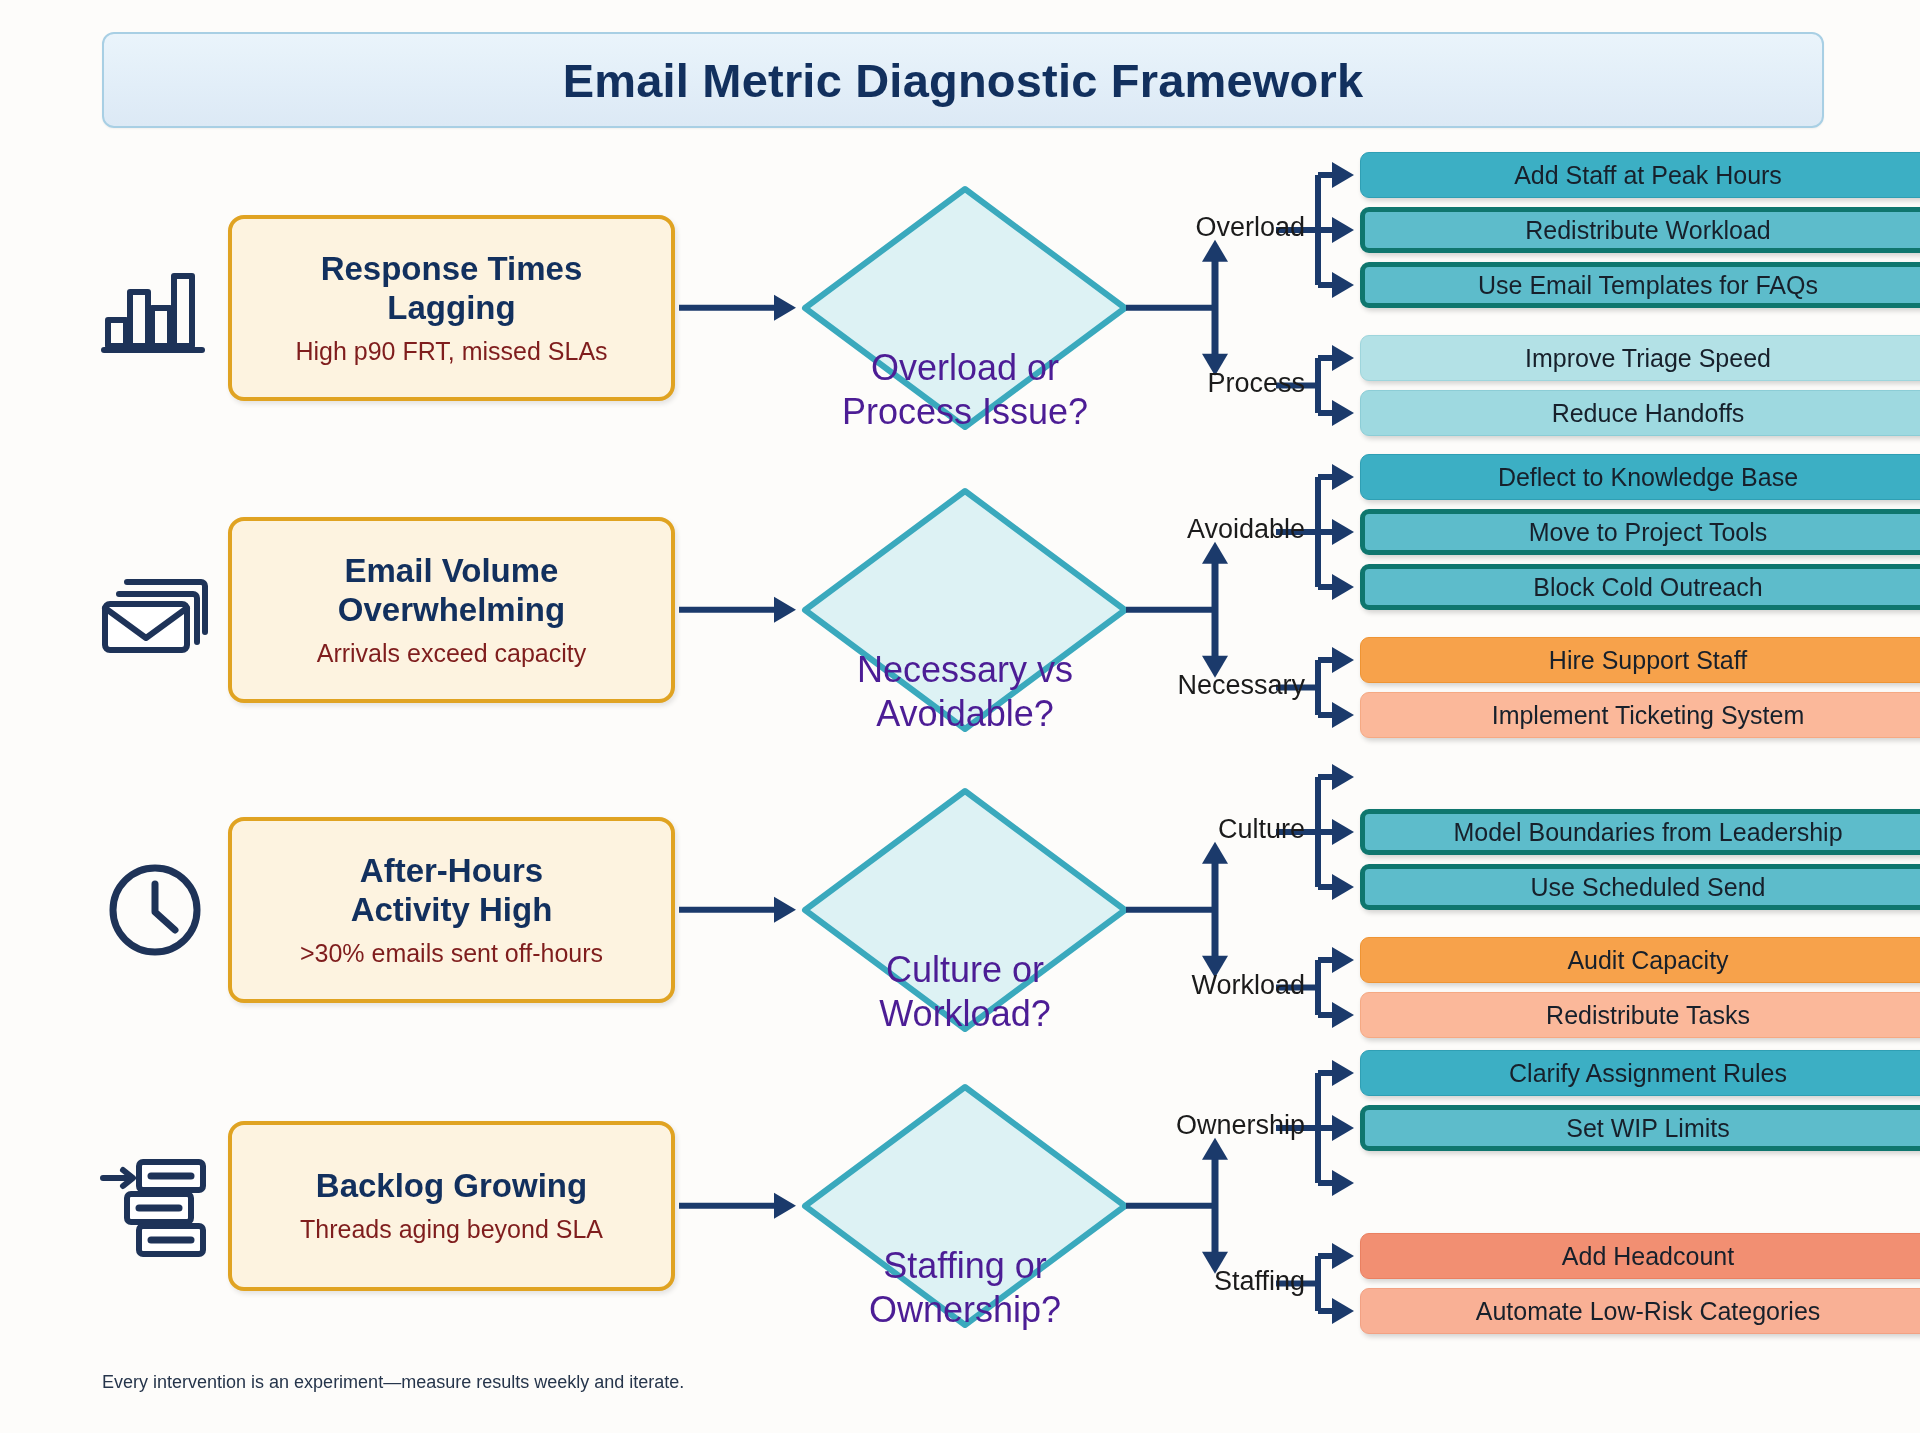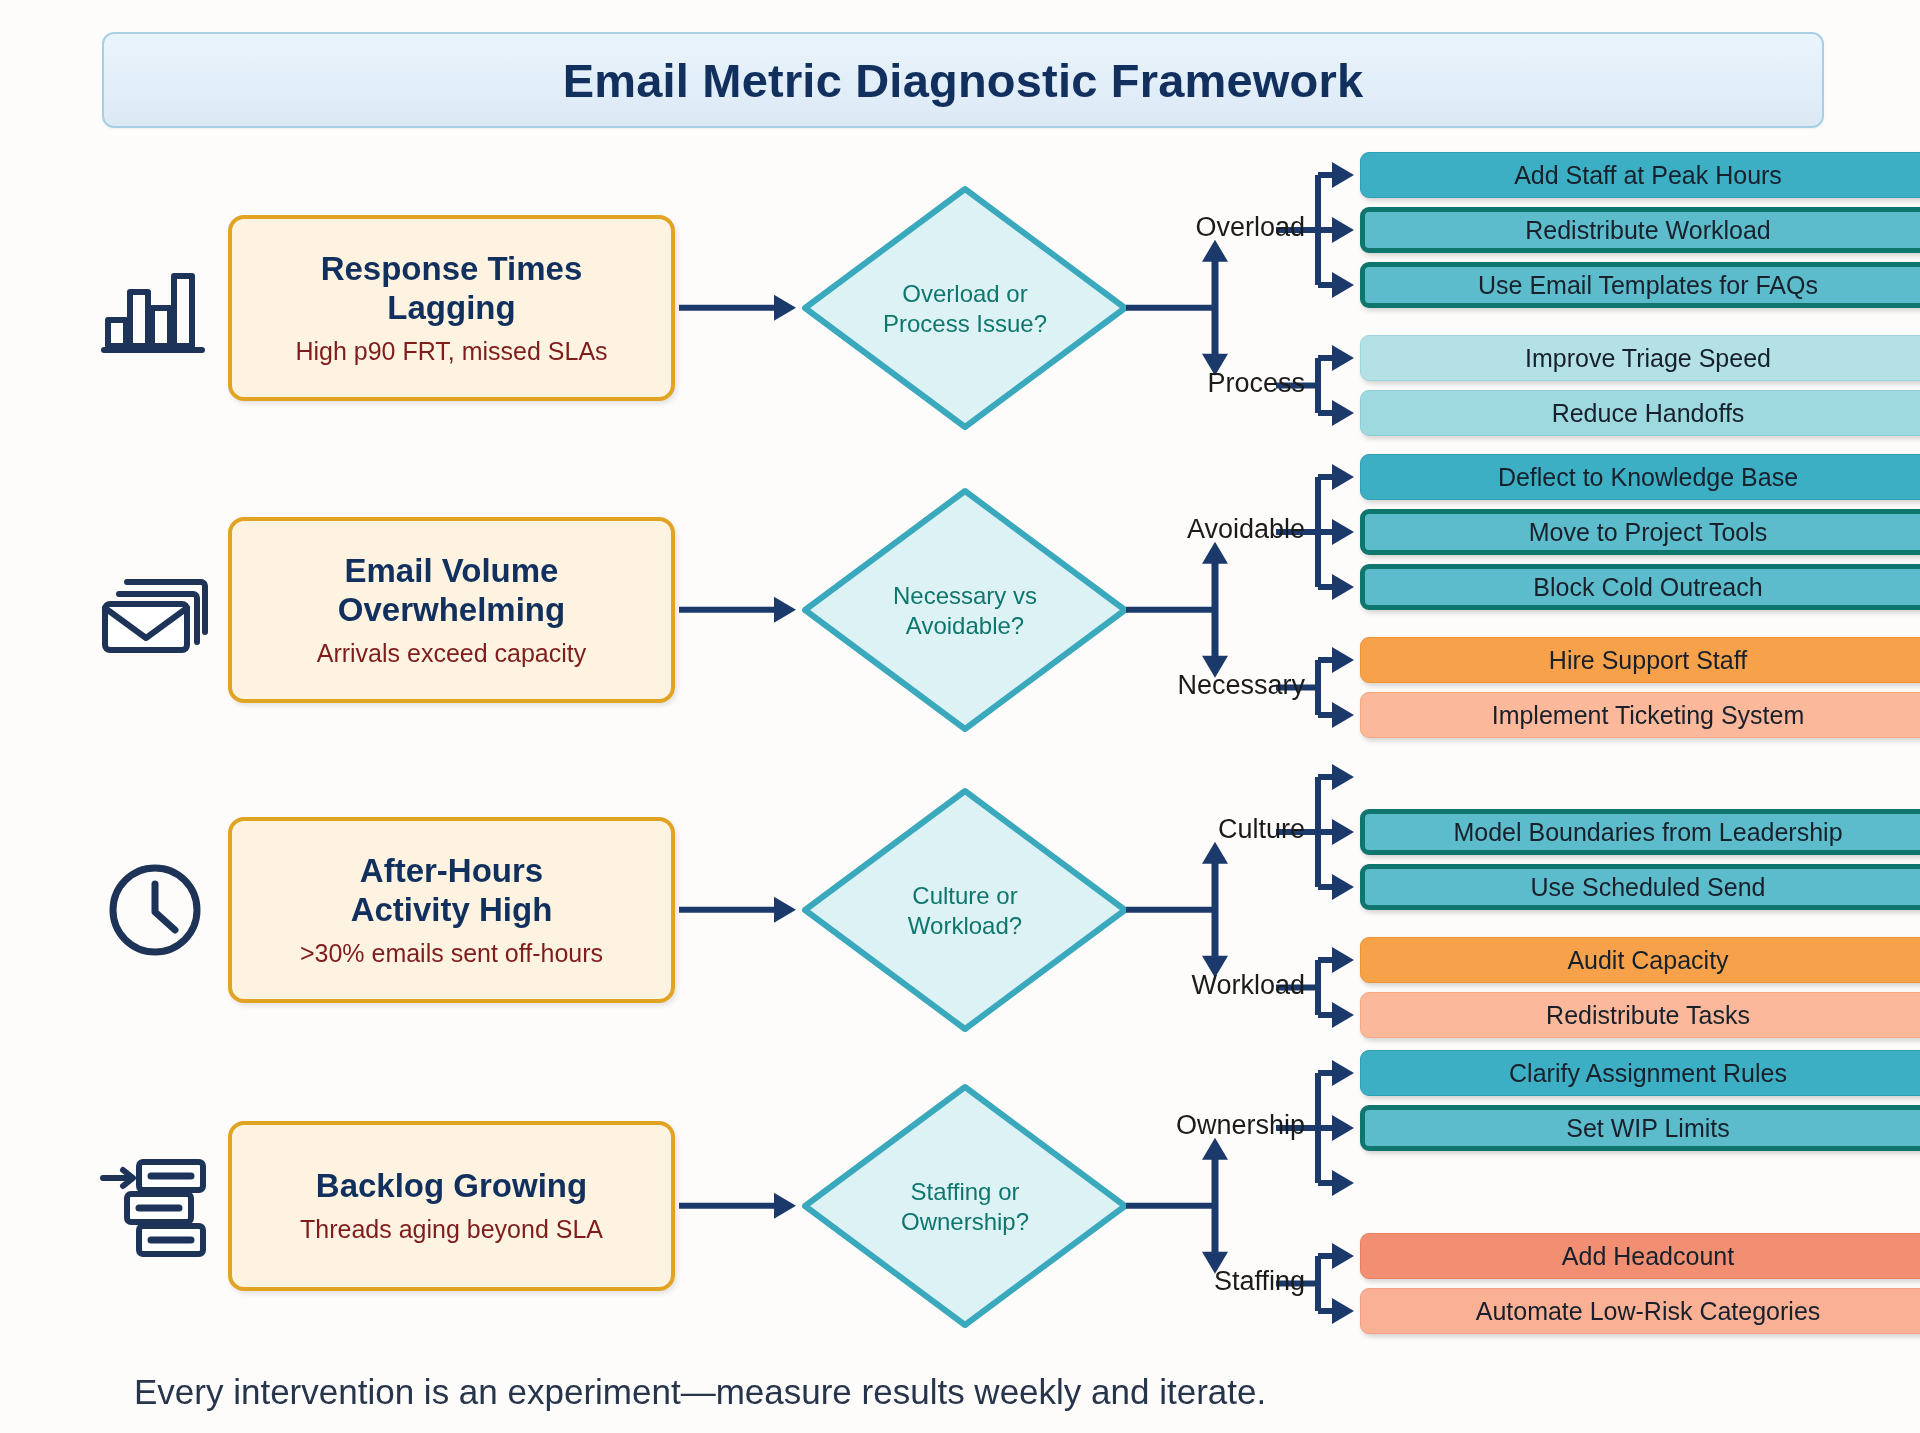--- a/index.html
+++ b/index.html
@@ -53,22 +53,22 @@
   }
   .pc-sub{
     font-size:25px;color:#7f1d1d;text-align:left;margin-top:9px;padding:0 10px;
   }
 
   
   .diamond-wrap{position:absolute;left:800px;width:330px;height:250px;}
   .diamond-shape{position:absolute;inset:0;}
   .diamond-label{
     position:absolute;inset:0;display:flex;flex-direction:column;
-    align-items:center;justify-content:center;
-    font-size:24px;color:#0f766e;line-height:1.22;text-align:center;
+    align-items:center;justify-content:flex-end;
+    font-size:36px;color:#4c1d95;line-height:1.22;text-align:center;
     pointer-events:none;
   }
 
   
   .conn{position:absolute;left:0;top:0;pointer-events:none;}
 
   
   .branch-label{
     position:absolute;font-size:27px;color:#1b1b1b;white-space:nowrap;
     text-align:right;
@@ -90,21 +90,21 @@
   .ab-teal-pale{background:#b3e1e6;border:1px solid #9ed5dc;}
   .ab-orange{background:#f7a košta;}
   .ab-orange{background:#f7a24b;border:1px solid #ef9433;}
   .ab-orange-light{background:#fbb89a;border:1px solid #f5a983;}
   .ab-salmon{background:#f28f72;border:1px solid #ea8061;}
   .ab-salmon-light{background:#f9b095;border:1px solid #f2a183;}
 
   
   .footer-note{
     position:absolute;left:102px;top:1372px;
-    font-size:35px;color:#26354b;margin-left:32px;
+    font-size:18px;color:#26354b;
   }
 </style>
 </head>
 <body>
 
 <div class="canvas">
 
   <div class="title-bar">
     <div class="title-text">Email Metric Diagnostic Framework</div>
   </div>

